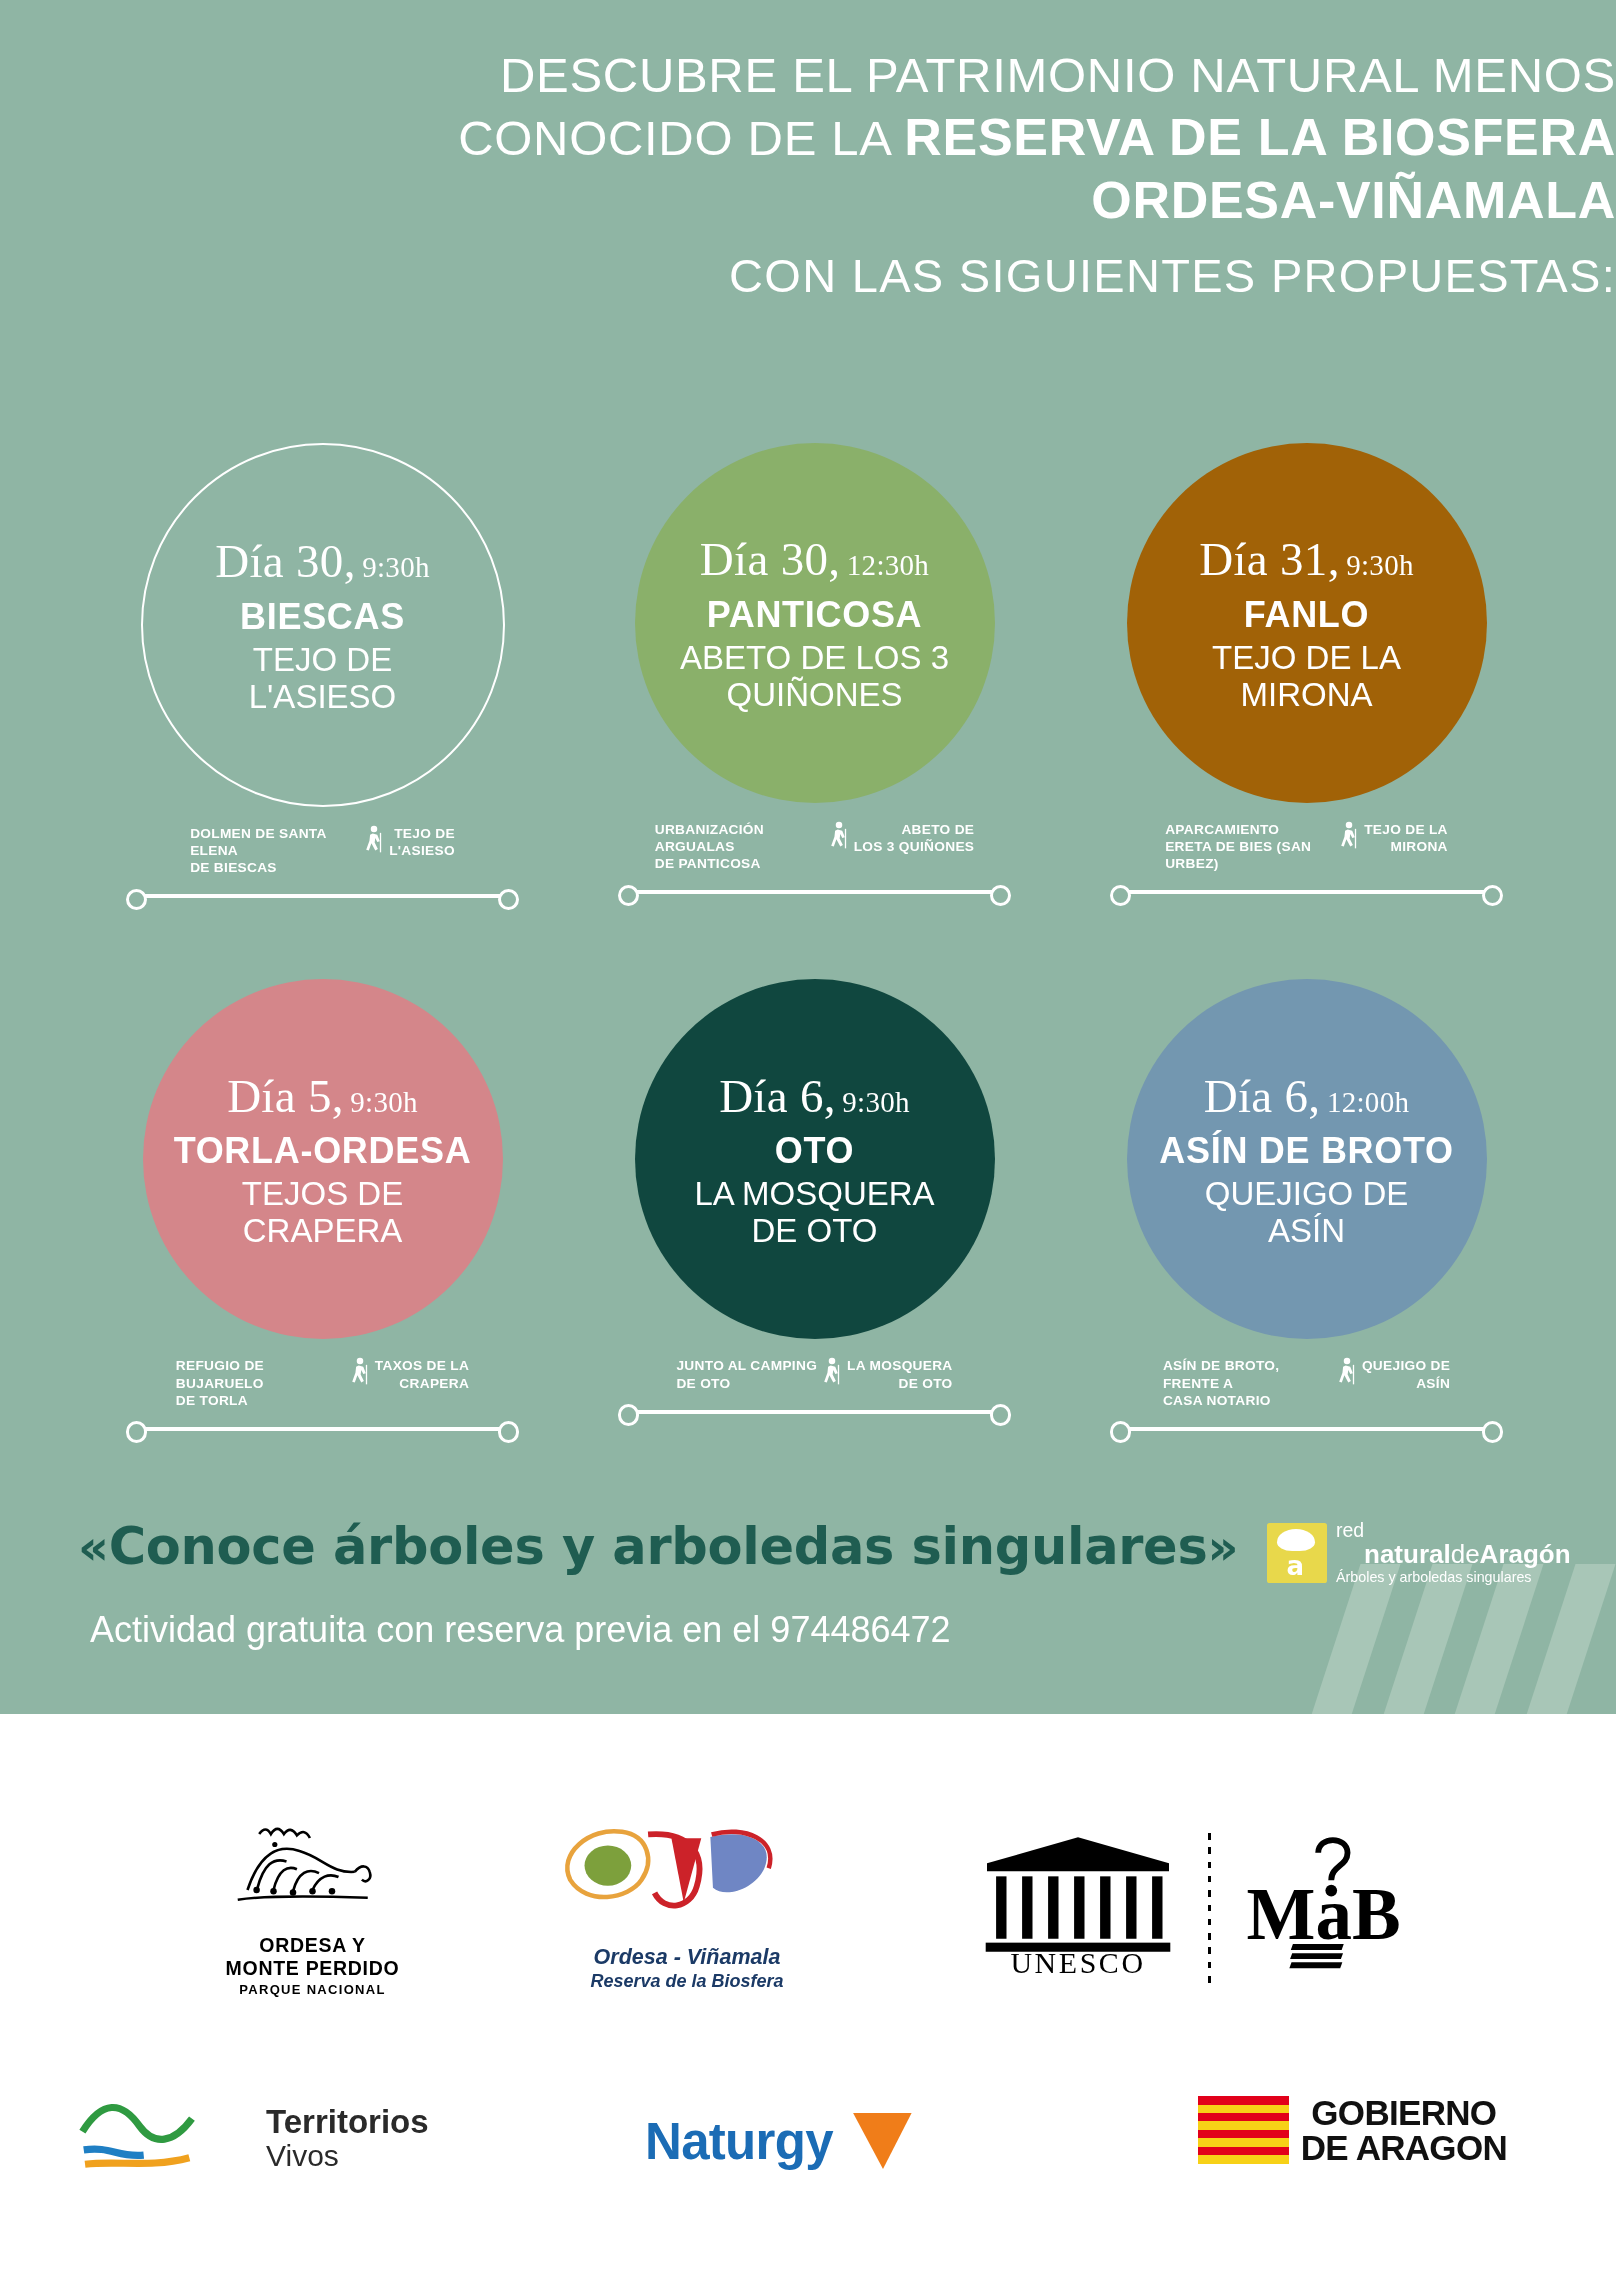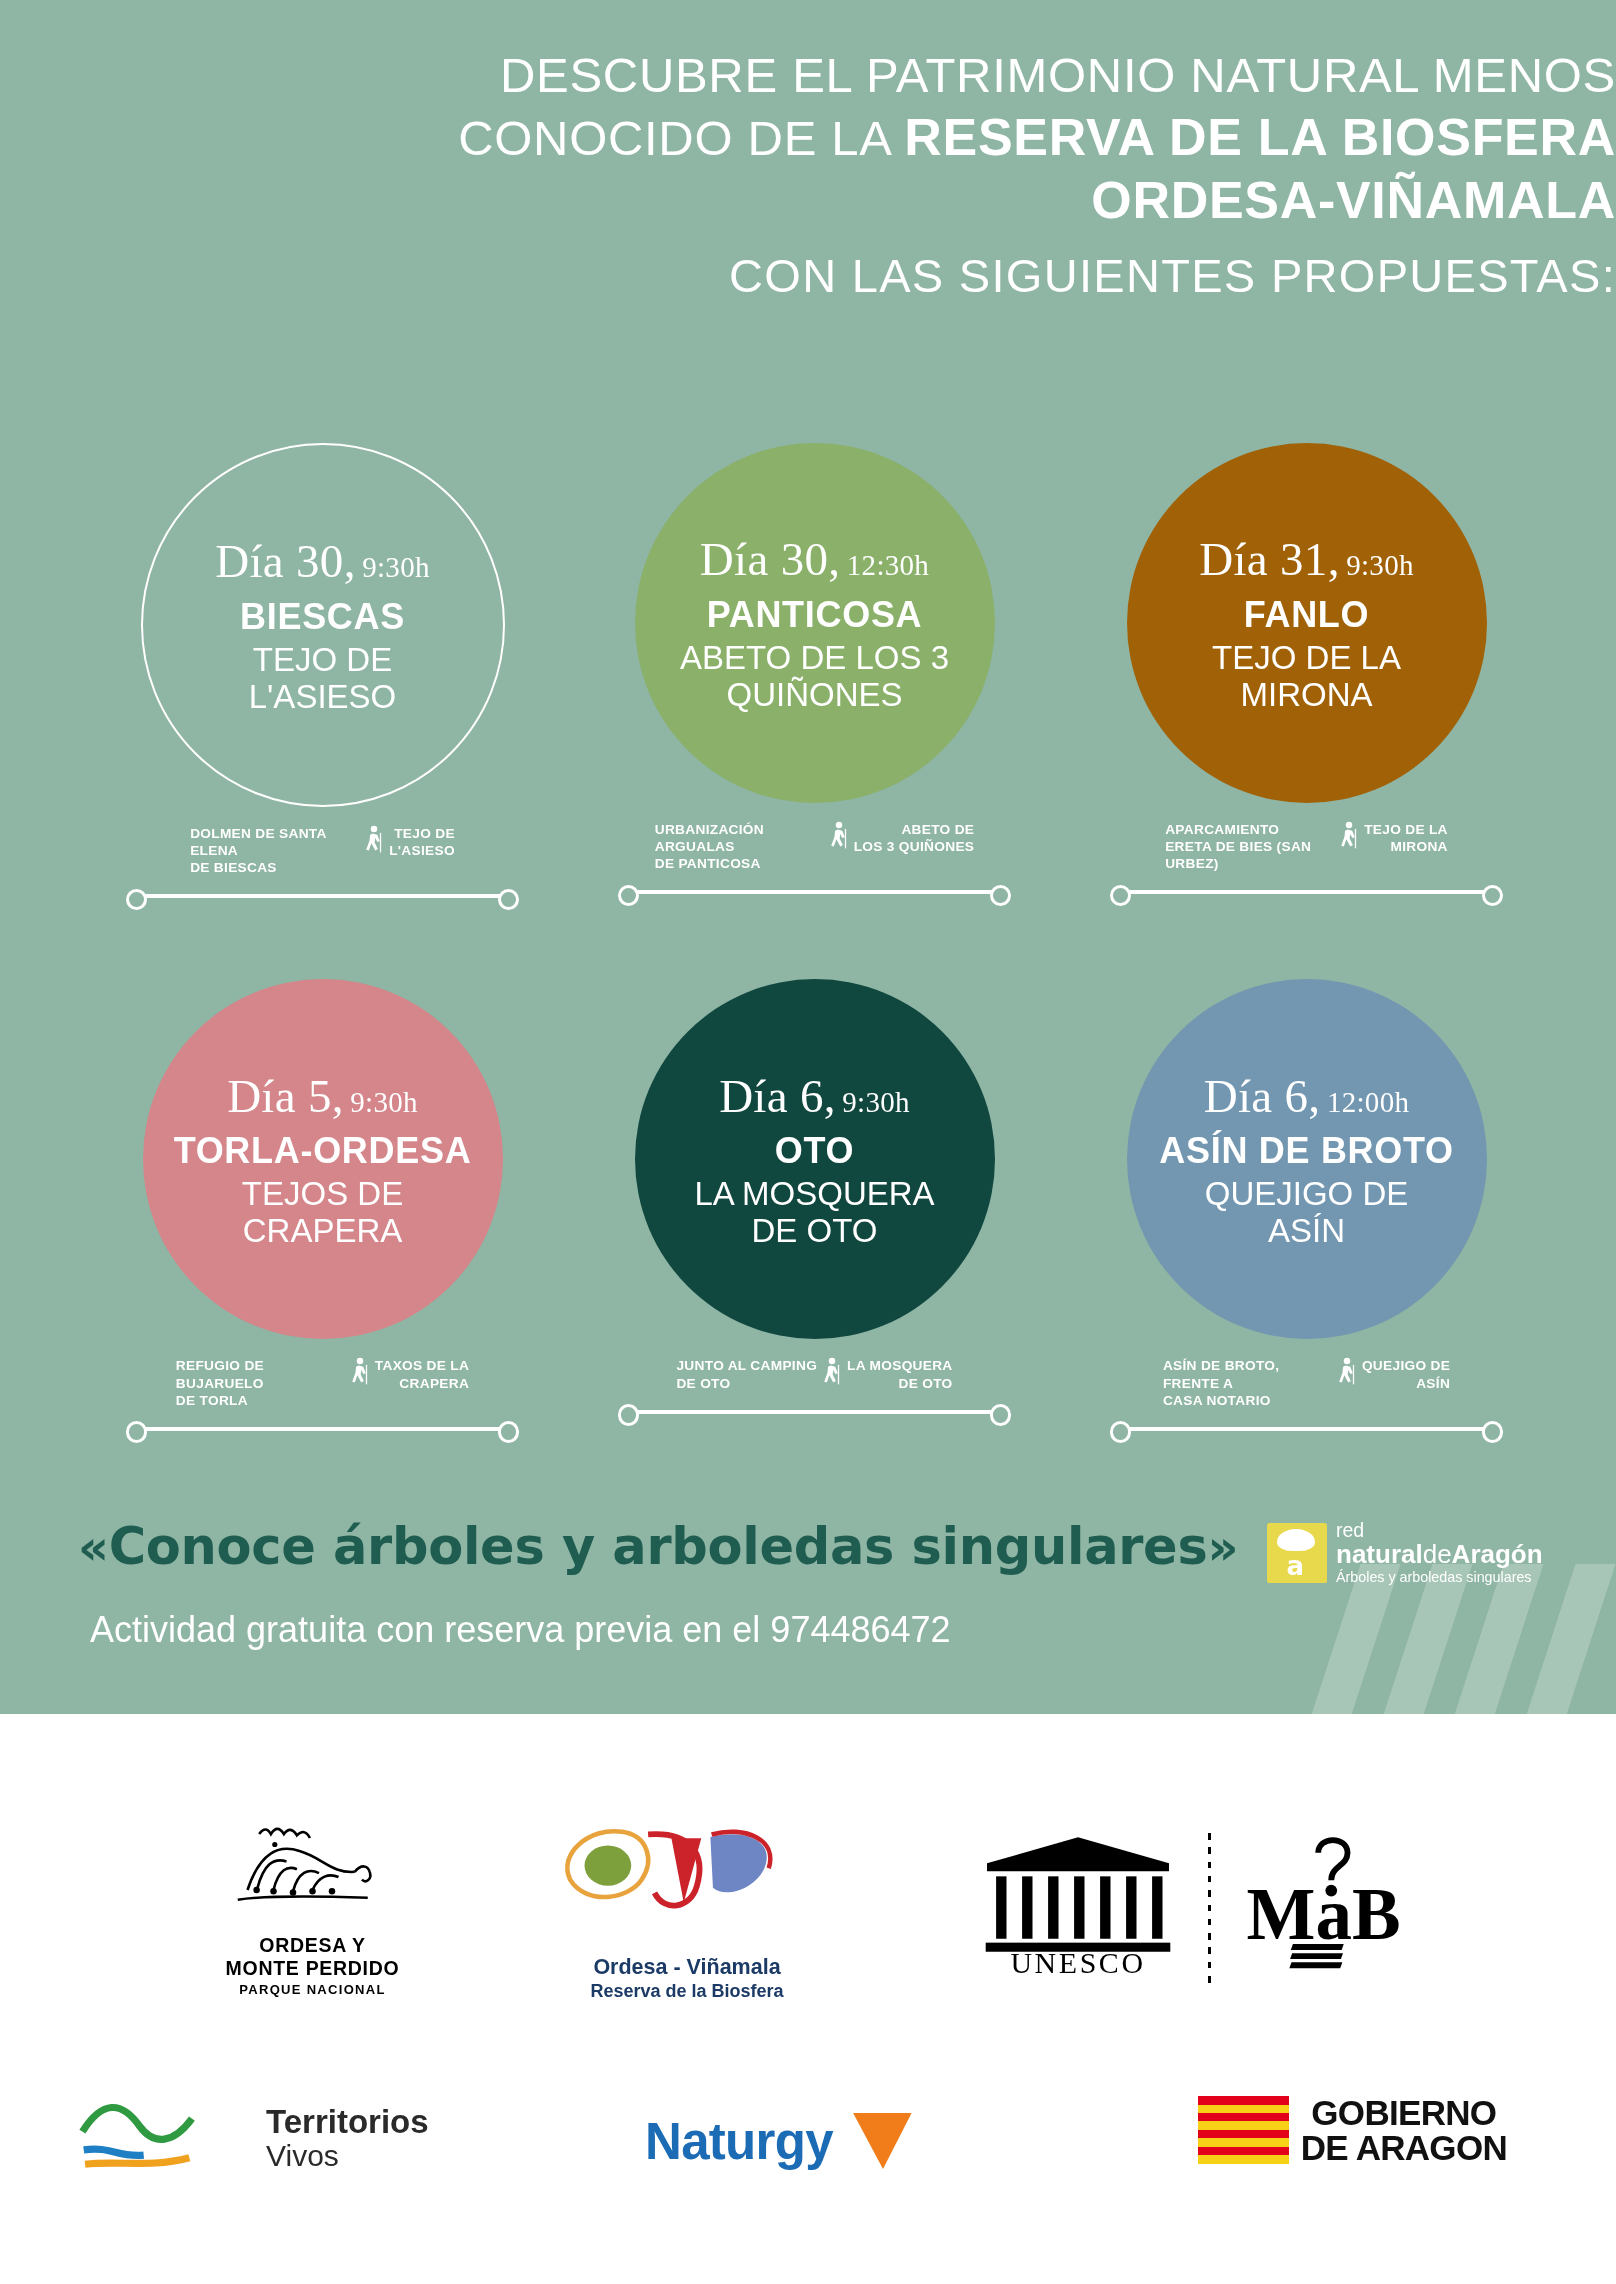--- a/index.html
+++ b/index.html
@@ -109,38 +109,38 @@
   .rna .mark .blob{
     position:absolute; left:10.4px; top:6.5px; width:38px; height:22px;
     background:#ffffff; border-radius:50% 50% 40% 40%/60% 60% 40% 40%;
   }
   .rna .mark .a{
     position:absolute; left:19.5px; bottom:3.9px; color:#ffffff; font-size:26px;
     font-weight:700; font-family:"DejaVu Sans", sans-serif; line-height:1;
   }
   .rna .txt{ color:#ffffff; line-height:1.05; }
   .rna .t1{ font-size:19.5px; font-weight:400; }
-  .rna .t2{ font-size:26px; font-weight:700; }
+  .rna .t2{ font-size:26px; font-weight:700;margin-left:28px; }
   .rna .t2 .thin{ font-weight:400; }
   .rna .t3{ font-size:14.3px; font-weight:400; margin-top:2px; }
 
   
   .logos{ position:absolute; left:0; top:1714px; width:1616px; height:570px; background:#ffffff; }
 
   .logo{ position:absolute; text-align:center; }
 
   
   .l-omp{ left:182px; top:98px; width:261px; }
   .l-omp .art{ height:117px; position:relative; }
   .l-omp .cap{ margin-top:5.2px; font-size:19.5px; font-weight:700; letter-spacing:0.7px; line-height:1.18; color:#000; }
   .l-omp .cap .sub{ display:block; font-size:13px; letter-spacing:1.3px; margin-top:2px; }
 
   
   .l-ov{ left:547px; top:101px; width:280px; }
-  .l-ov .cap{ margin-top:18px; font-size:21.5px; font-weight:700; color:#1b3a66; line-height:1.2; }
+  .l-ov .cap{ margin-top:8px; font-size:21.5px; font-weight:700; color:#1b3a66; line-height:1.2;font-style:italic; }
   .l-ov .cap .sub{ display:block; font-size:18px; }
 
   
   .l-unesco{ left:970px; top:114px; width:215px; }
   
   .l-mab{ left:1237px; top:114px; width:195px; }
   .dotline{
     position:absolute; left:1208px; top:119px; width:2.6px; height:150px;
     background:repeating-linear-gradient(to bottom,#000 0 6.5px,transparent 6.5px 14.3px);
   }

